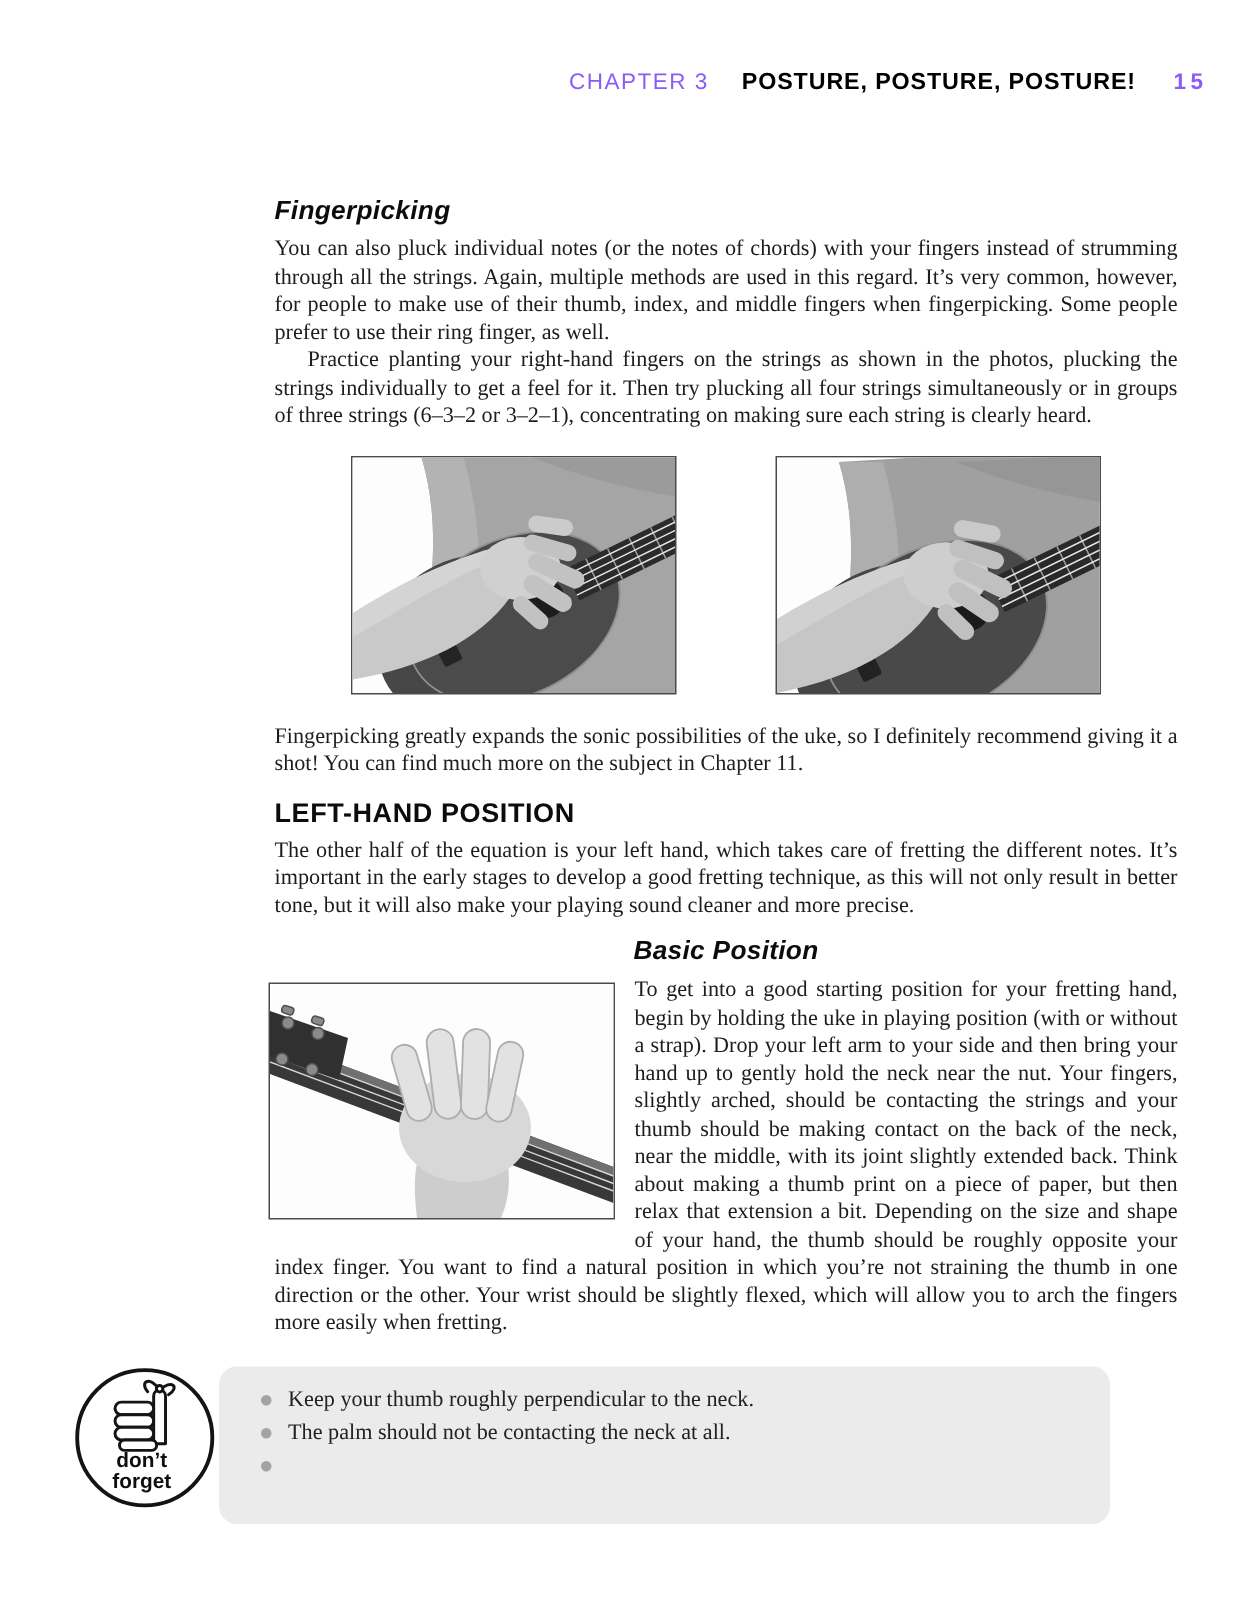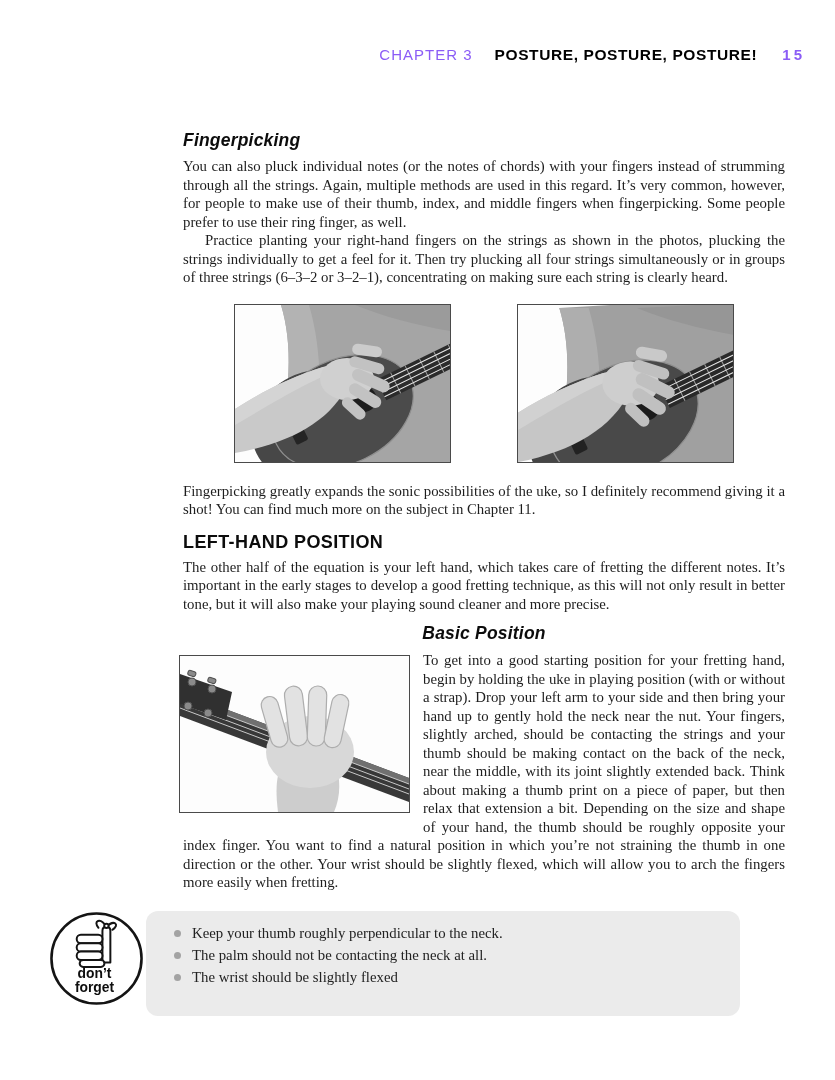--- a/index.html
+++ b/index.html
@@ -206,18 +206,17 @@
       <li>
         <span class="dot"></span>
         <span>Keep your thumb roughly perpendicular to the neck.</span>
       </li>
       <li>
         <span class="dot"></span>
         <span>The palm should not be contacting the neck at all.</span>
       </li>
       <li>
         <span class="dot"></span>
-        <span>The wrist should be slightly flexed</span>
       </li>
     </ul>
   </aside>
 
 </div>
 
 </body></html>

